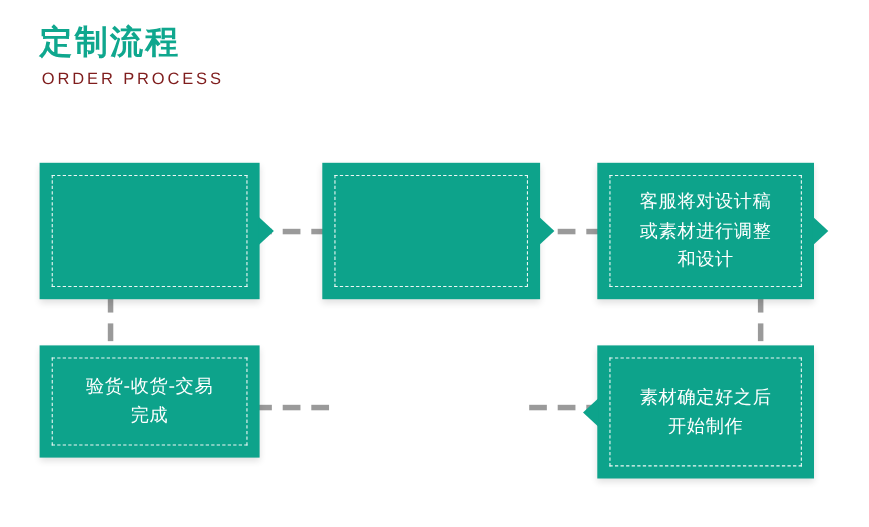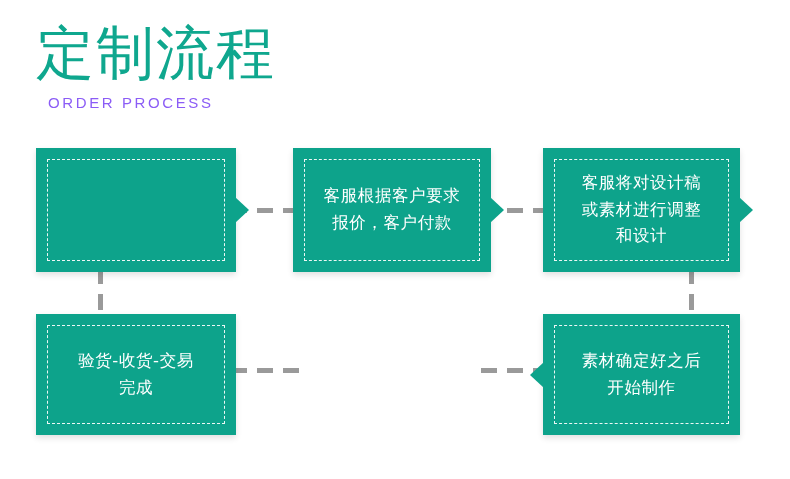--- a/index.html
+++ b/index.html
@@ -19,33 +19,33 @@
     overflow: hidden;
   }
 
   
   .header {
     position: absolute;
     left: 36px;
     top: 22px;
   }
   .title {
-    font-size: 58px;
-    font-weight: normal;
+    font-size: 30px;
+    font-weight: bold;
     color: #0FA78E;
     letter-spacing: 2px;
     line-height: 1.1;
     margin: 0;
     font-family: "DejaVu Sans", "Liberation Sans", sans-serif;
   }
   .subtitle {
-    margin: 8px 0 0 12px;
+    margin: 8px 0 0 2px;
     font-size: 15px;
     letter-spacing: 2.6px;
-    color: #8b5cf6;
+    color: #7f1d1d;
     font-weight: 400;
     font-family: "Liberation Sans", sans-serif;
   }
 
   
   .flow-box {
     position: absolute;
     background: #0DA38B;
     box-sizing: border-box;
     display: flex;
@@ -131,40 +131,38 @@
   <div class="conn-h" style="left:231px; top:368px; width:70px;"></div>
   <div class="conn-h" style="left:481px; top:368px; width:70px;"></div>
 
   <div class="flow-box" style="left:36px; top:148px; width:200px; height:124px;">
     <span class="inner-dash"></span>
     <span class="arrow-right"></span>
   </div>
 
   <div class="flow-box" style="left:293px; top:148px; width:198px; height:124px;">
     <span class="inner-dash"></span>
-    <span class="box-text">客服根据客户要求
-报价，客户付款</span>
     <span class="arrow-right"></span>
   </div>
 
   <div class="flow-box" style="left:543px; top:148px; width:197px; height:124px;">
     <span class="inner-dash"></span>
     <span class="box-text">客服将对设计稿
 或素材进行调整
 和设计</span>
     <span class="arrow-right"></span>
   </div>
 
   <div class="flow-box" style="left:543px; top:314px; width:197px; height:121px;">
     <span class="inner-dash"></span>
     <span class="box-text">素材确定好之后
 开始制作</span>
     <span class="arrow-left"></span>
   </div>
 
 
-  <div class="flow-box" style="left:36px; top:314px; width:200px; height:121px;align-items:center;">
+  <div class="flow-box" style="left:36px; top:314px; width:200px; height:102px;align-items:center;">
     <span class="inner-dash"></span>
     <span class="box-text">验货-收货-交易
 完成</span>
   </div>
 
 </div>
 
 </body></html>

